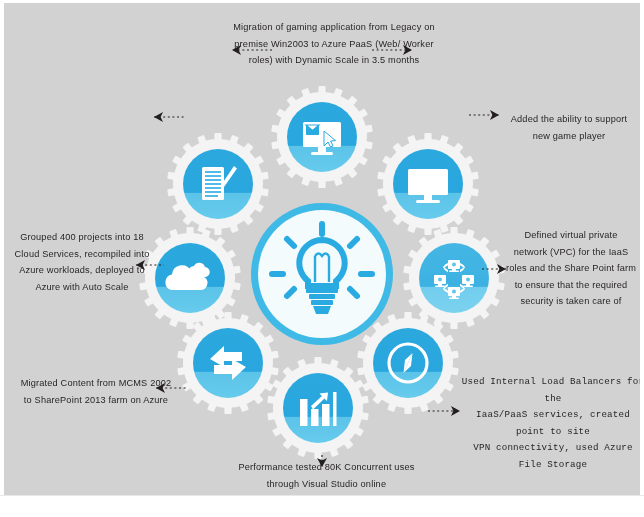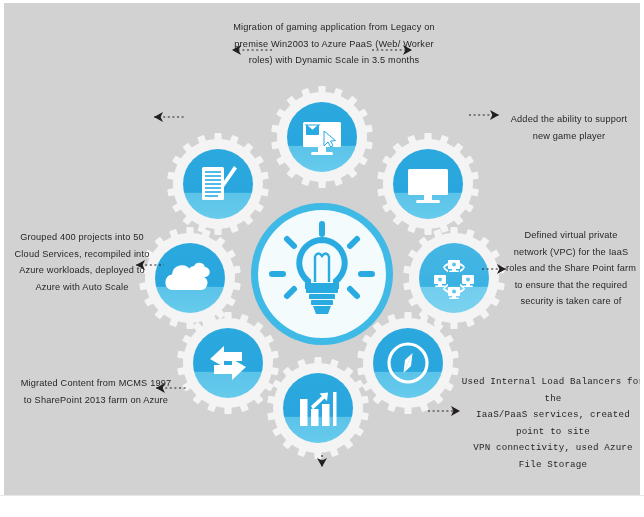--- a/index.html
+++ b/index.html
@@ -458,25 +458,27 @@
     <div class="caption" style="left:494px; top:224px; width:146px;">Defined virtual private
 network (VPC) for the IaaS
 roles and the Share Point farm
 to ensure that the required
 security is taken care of</div>
 
     <div class="caption" style="left:457px; top:371px; width:184px;font-family:Liberation Mono, monospace;">Used Internal Load Balancers for the
 IaaS/PaaS services, created point to site
 VPN connectivity, used Azure File Storage</div>
 
-
-    <div class="caption" style="left:2px; top:372px; width:180px;">Migrated Content from MCMS 1997
+    <div class="caption" style="left:185px; top:456px; width:275px;">Performance tested 80K Concurrent uses
+through Visual Studio online</div>
+
+    <div class="caption" style="left:2px; top:372px; width:180px;">Migrated Content from MCMS 2002
 to SharePoint 2013 farm on Azure</div>
 
-    <div class="caption" style="left:0px; top:226px; width:156px;">Grouped 400 projects into 50
+    <div class="caption" style="left:0px; top:226px; width:156px;">Grouped 400 projects into 18
 Cloud Services, recompiled into
 Azure workloads, deployed to
 Azure with Auto Scale</div>
 
 
   </div>
 
   <div id="bottom-strip"></div>
 </div>
 

